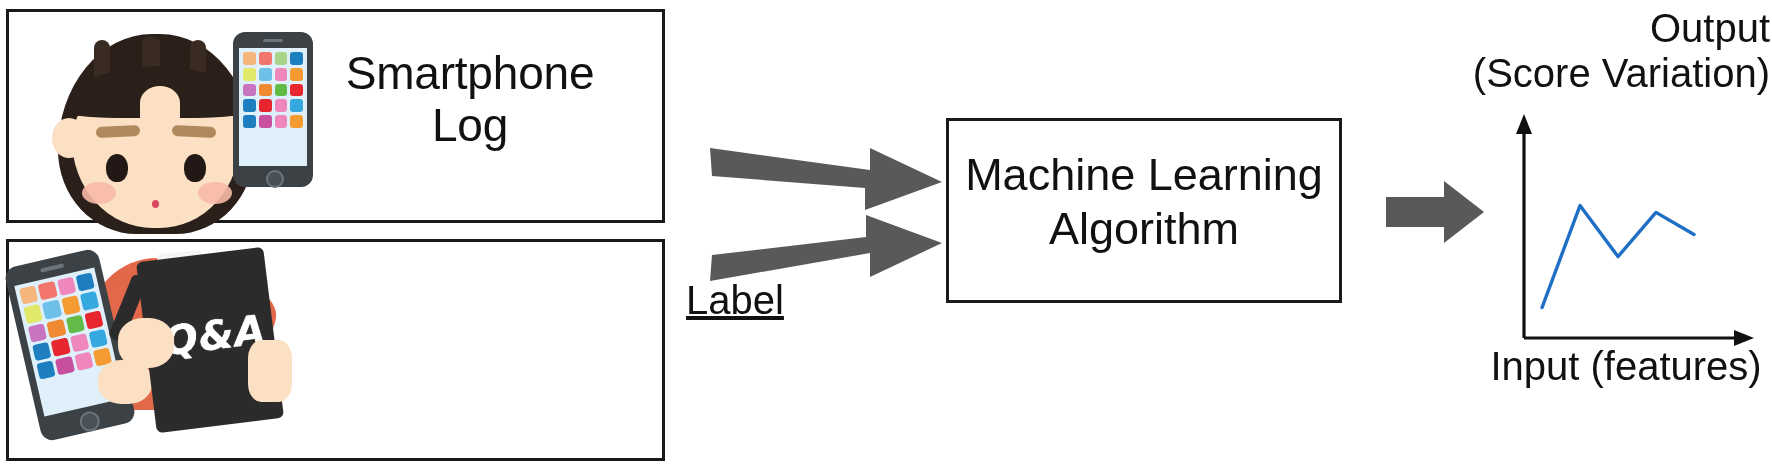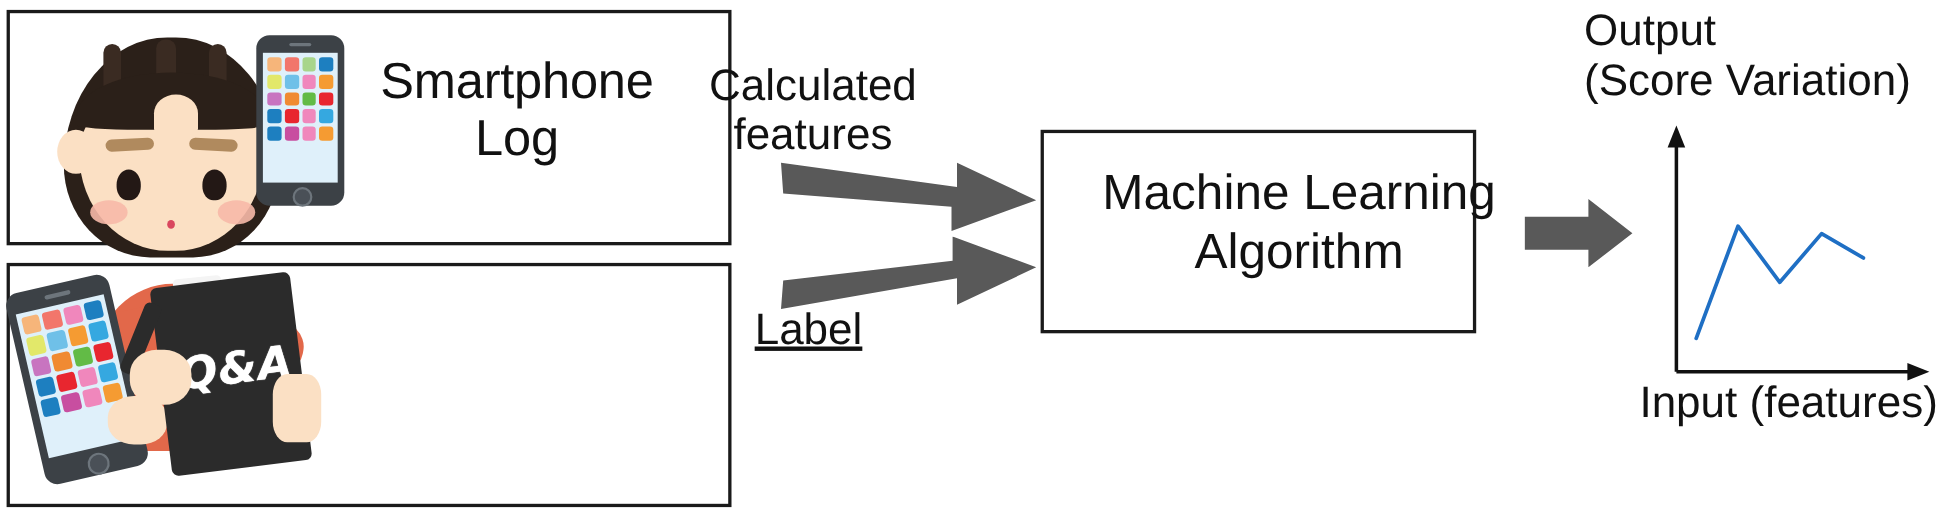--- a/index.html
+++ b/index.html
@@ -181,32 +181,31 @@
   #label-ml {
     position: absolute;
     left: 946px;
     top: 148px;
     width: 396px;
     font-size: 45px;
     line-height: 1.2;
     text-align: center;
     color: #111111;
     white-space: pre-line;
-    margin-left: 37px;
   }
 
   
   #chart-title {
     position: absolute;
     left: 1440px;
     top: 6px;
     width: 330px;
     font-size: 40px;
     line-height: 1.12;
-    text-align: left;
+    text-align: right;
     color: #111111;
     white-space: pre-line;
   }
   #chart-xlabel {
     position: absolute;
     left: 1480px;
     top: 344px;
     width: 292px;
     font-size: 40px;
     text-align: center;
@@ -328,22 +327,20 @@
   <div class="tablet" style="left:146px; top:254px; width:128px; height:172px; transform:rotate(-7deg);"></div>
   <div class="tablet-text" style="left:160px; top:312px; width:110px; text-align:center; transform:rotate(-7deg);">Q&amp;A</div>
 
   <div class="pen" style="left:120px; top:274px; width:16px; height:68px; transform:rotate(22deg);"></div>
 
   <div class="hand" style="left:118px; top:318px; width:56px; height:50px;"></div>
 
   <div class="hand" style="left:248px; top:340px; width:44px; height:62px; border-radius:30%;"></div>
 
 
-  <div class="arrow-label" id="label-calculated-features">Calculated
-features</div>
 
   <svg class="blockarrow" style="left:710px; top:138px;" width="235" height="82" viewBox="0 0 235 82">
     <polygon points="0,10 160,32 160,10 232,44 155,72 155,50 2,38" fill="#595959"></polygon>
   </svg>
 
   <svg class="blockarrow" style="left:710px; top:215px;" width="235" height="82" viewBox="0 0 235 82">
     <polygon points="0,66 160,38 160,62 232,28 156,0 156,22 2,40" fill="#595959"></polygon>
   </svg>
 
   <div class="arrow-label" id="label-label">Label</div>

